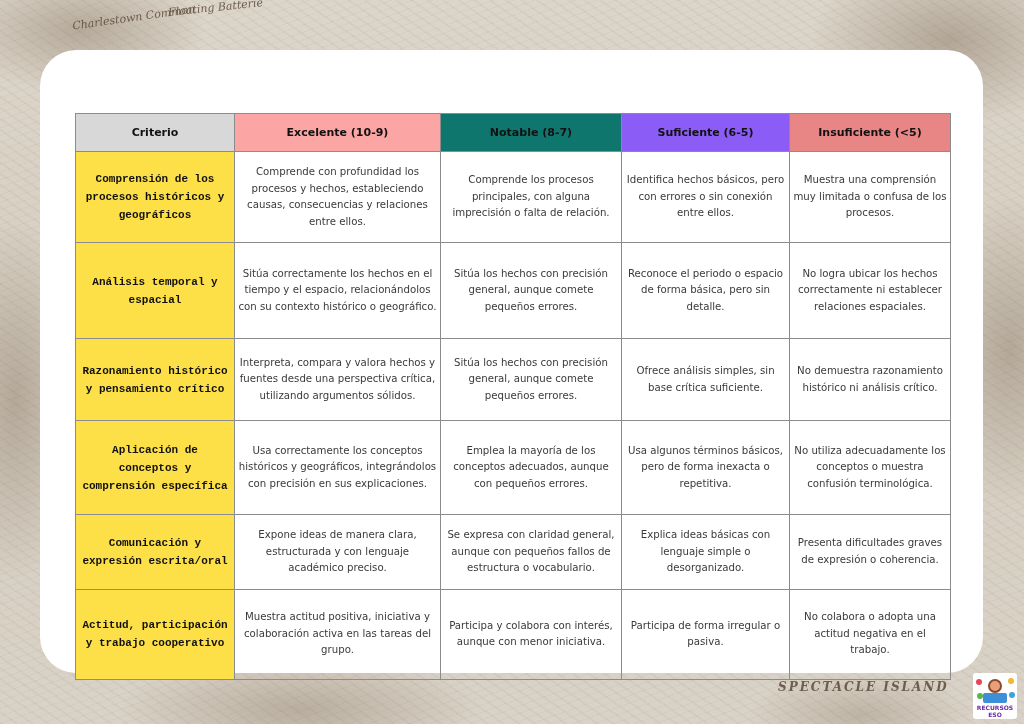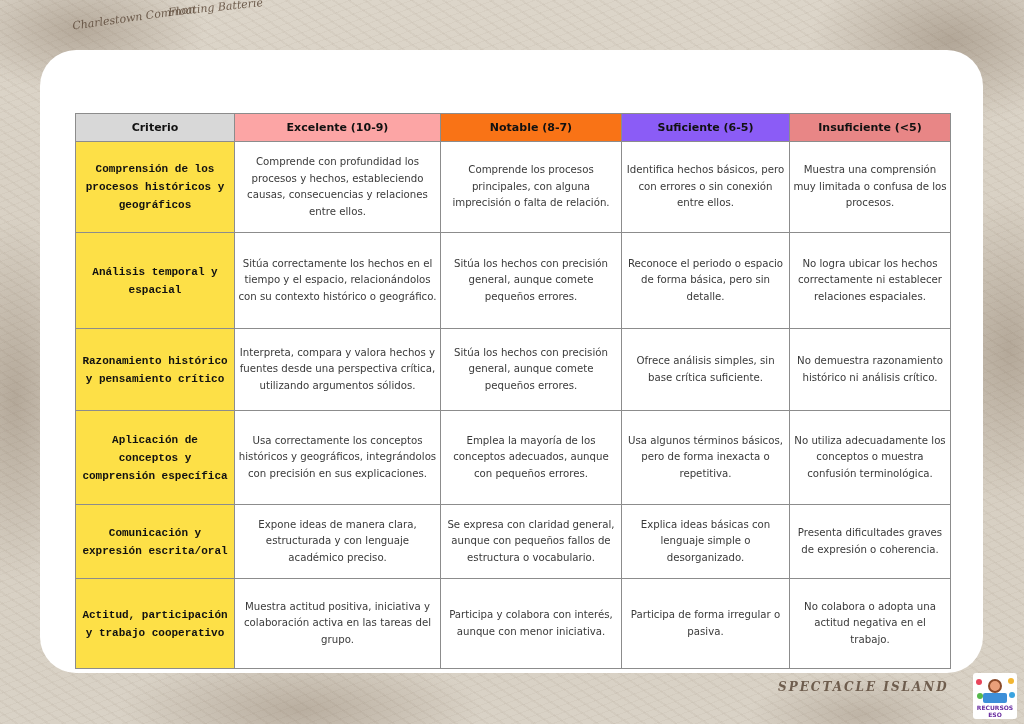--- a/index.html
+++ b/index.html
@@ -57,21 +57,21 @@
       left: 35px; top: 63px;
       width: 875px;
       border-collapse: collapse;
       table-layout: fixed;
       font-family: "DejaVu Sans", sans-serif;
     }
     .rubric th, .rubric td {
       border: 1.5px solid #8c8c8c;
       text-align: center;
       vertical-align: middle;
-      padding: 2px 3px;
+      padding: 12px 3px;
     }
     .rubric th {
       height: 28px;
       font-size: 11px;
       font-weight: bold;
       color: #111;
     }
     .rubric td {
       font-size: 10.2px;
       line-height: 16.5px;
@@ -87,21 +87,21 @@
       font-family: Liberation Mono, monospace;
     }
     .col-crit { width: 159px; }
     .col-exc { width: 206px; }
     .col-not { width: 181px; }
     .col-suf { width: 168px; }
     .col-ins { width: 161px; }
 
     .h-crit { background: #d8d8d8; }
     .h-exc  { background: #fca5a5; }
-    .h-not  { background: #f97316; margin-top: 6px; }
+    .h-not  { background: #0f766e; margin-top: 6px; }
     .h-suf  { background: #8b5cf6; margin-top: 31px; }
     .h-ins  { background: #e88686; }
 
     .r1 { height: 79px; }
     .r2 { height: 96px; }
     .r3 { height: 82px; }
     .r4 { height: 94px; }
     .r5 { height: 74px; margin-top: 20px; }
     .r6 { height: 90px; }
 

